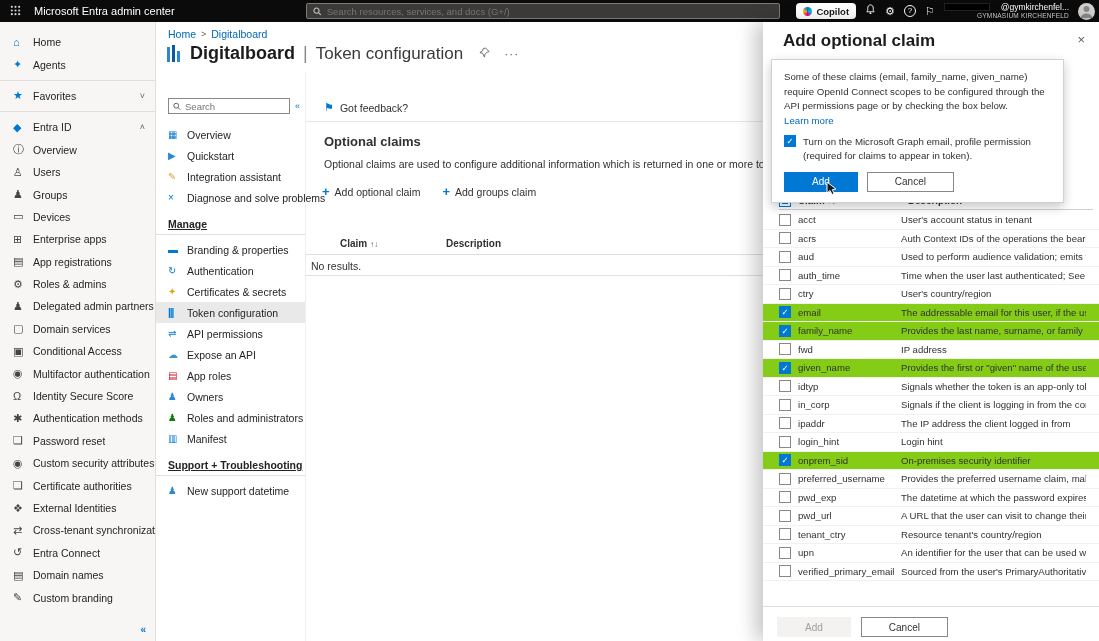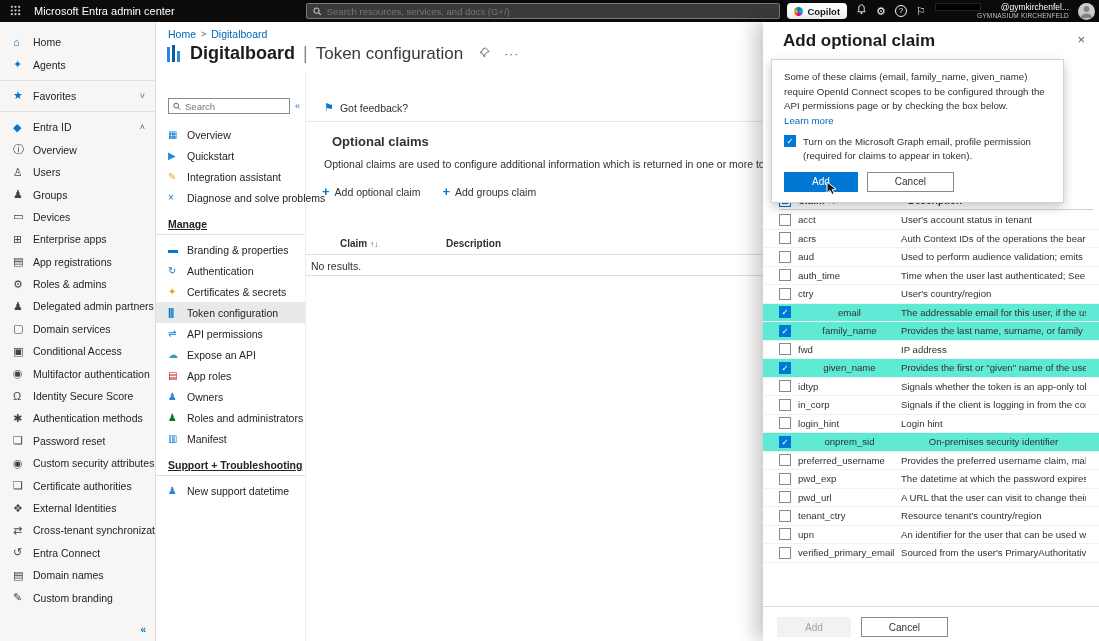--- a/index.html
+++ b/index.html
@@ -11,21 +11,21 @@
   #waffle { width:30px; text-align:center; font-size:10px; color:#cfcfcf; cursor:pointer; }
   #topbar-title { font-size:11px; margin-left:4px; white-space:nowrap; }
   #topbar-search { position:absolute; left:306px; top:3px; width:474px; height:16px; background:#3b3a39; border:1px solid #7a7977; border-radius:2px; display:flex; align-items:center; padding:0 6px; gap:5px; }
   #topbar-search input { background:transparent; border:none; outline:none; color:#c8c6c4; font-size:9.5px; width:100%; font-family:inherit; }
   #topbar-right { position:absolute; right:4px; top:0; height:22px; display:flex; align-items:center; gap:9px; }
   #copilot-btn { background:#fff; color:#1b1b1b; height:16px; border-radius:4px; display:flex; align-items:center; gap:4px; padding:0 7px; font-size:9.5px; font-weight:bold; cursor:pointer; }
   .copilot-logo { width:9px; height:9px; border-radius:50%; background:conic-gradient(#0078d4,#00bcf2,#e3008c,#ffb900,#0078d4); }
   .tb-ic { color:#fff; font-size:11px; line-height:22px; cursor:pointer; }
   #help-icon { width:12px; height:12px; border:1px solid #fff; border-radius:50%; font-size:8px; line-height:10px; text-align:center; }
   #user-block { text-align:right; line-height:1.1; cursor:pointer; }
-  #user-name-row { font-size:8.5px; color:#fff; display:flex; align-items:center; justify-content:flex-end; gap:20px; }
+  #user-name-row { font-size:8.5px; color:#fff; display:flex; align-items:center; justify-content:flex-end; gap:11px; }
   #user-redact { display:inline-block; width:46px; height:8px; background:#000; border:1px solid #222; }
   #user-org { font-size:6.5px; color:#d0d0d0; letter-spacing:.2px; }
   #avatar { width:17px; height:17px; border-radius:50%; background:#d2d0ce; display:flex; align-items:center; justify-content:center; overflow:hidden; }
 
   
   #left-nav { position:absolute; left:0; top:22px; width:156px; bottom:0; background:#f7f6f5; border-right:1px solid #e1dfdd; padding-top:9px; }
   .lnav-item { height:22.4px; display:flex; align-items:center; padding-left:13px; cursor:pointer; color:#242424; }
   .lnav-ic { width:20px; font-size:11px; color:#444; flex:none; }
   .lnav-label { font-size:10.5px; white-space:nowrap; overflow:hidden; }
   .lnav-chev { margin-left:auto; margin-right:10px; font-size:9px; color:#616161; }
@@ -57,21 +57,21 @@
   .bl-item.sel { background:#e9e9e9; }
   .bl-ic { width:19px; font-size:10px; flex:none; text-align:left; }
   .bl-label { font-size:10.5px; color:#242424; white-space:nowrap; }
   .bl-header { font-size:10.5px; font-weight:bold; color:#242424; padding:10px 0 4px 12px; border-bottom:1px solid #e1dfdd; margin:0 0 4px 0;text-decoration:underline; }
 
   
   #main { position:absolute; left:150px; top:50px; width:613px; bottom:0; overflow:hidden; }
   #feedback-bar { position:absolute; left:0; right:0; top:22px; height:28px; border-bottom:1px solid #e5e5e5; display:flex; align-items:center; padding-left:18px; gap:6px; }
   #feedback-bar .ic { color:#0078d4; font-size:11px; }
   #feedback-label { font-size:10.5px; cursor:pointer; }
-  #optional-claims-title { position:absolute; left:26px; top:62px; font-size:13px; font-weight:bold; color:#323130; }
+  #optional-claims-title { position:absolute; left:18px; top:62px; font-size:13px; font-weight:bold; color:#323130; }
   #main-desc { position:absolute; left:18px; top:86px; font-size:10.5px; white-space:nowrap; }
   #main-desc a { color:#0067b8; text-decoration:none; cursor:pointer; }
   .ext-ic { font-size:8px; color:#0067b8; }
   #main-actions { position:absolute; left:16px; top:112px; display:flex; gap:22px; }
   .action-btn { display:flex; align-items:center; gap:5px; font-size:10.5px; cursor:pointer; color:#323130; }
   .plus { color:#0078d4; font-size:13px; font-weight:bold; }
   #main-table-head { position:absolute; left:0; right:0; top:166px; height:17px; border-bottom:1px solid #e1dfdd; font-size:10px; font-weight:bold; }
   #main-th-claim { position:absolute; left:34px; } #main-th-desc { position:absolute; left:140px; }
   .sort-ic { font-weight:normal; font-size:8px; color:#605e5c; }
   #main-empty { position:absolute; left:0; right:0; top:184px; height:20px; border-bottom:1px solid #e1dfdd; font-size:10.5px; padding-left:5px; display:flex; align-items:center; }
@@ -98,21 +98,21 @@
   .cb.ind { border-color:#0078d4; }
   .cb.ind::after { content:""; width:6px; height:6px; background:#0078d4; display:block; }
   .radio { width:12px; height:12px; border:1px solid #605e5c; border-radius:50%; background:#fff; flex:none; cursor:pointer; }
 
   #saml-row { position:absolute; left:16px; top:147px; display:flex; align-items:center; gap:8px; }
   #saml-label { font-size:10px; }
   #claims-head { position:absolute; left:16px; right:6px; top:170px; height:18px; display:flex; align-items:center; gap:7px; border-bottom:1px solid #d1d1d1; font-size:9.8px; font-weight:bold; }
   #claims-th-desc { position:absolute; left:129px; }
   #claims-rows { position:absolute; left:0; right:0; top:189px; }
   .claim-row { height:18.5px; display:flex; align-items:center; padding-left:16px; border-bottom:1px solid #f1f1f1; cursor:pointer; }
-  .claim-row.on { background:#5eead4;text-align:center; }
+  .claim-row.on { background:#84cc16; }
   .claim-name { font-size:9.6px; margin-left:7px; width:103px; flex:none; white-space:nowrap; overflow:hidden; }
   .claim-desc { font-size:9.6px; color:#323130; white-space:nowrap; overflow:hidden; width:185px; }
   #panel-footer { position:absolute; left:0; right:0; top:584px; border-top:1px solid #e1dfdd; padding:10px 0 0 14px; display:flex; gap:10px; }
 </style>
 </head>
 <body>
 
 <div id="topbar">
   <span id="waffle">
     <svg width="11" height="11" viewBox="0 0 12 12">
@@ -484,20 +484,25 @@
         <span class="claim-name">idtyp</span>
         <span class="claim-desc">Signals whether the token is an app-only token</span>
       </div>
       <div class="claim-row">
         <span class="cb"></span>
         <span class="claim-name">in_corp</span>
         <span class="claim-desc">Signals if the client is logging in from the corporate netw...</span>
       </div>
       <div class="claim-row">
         <span class="cb"></span>
+        <span class="claim-name">ipaddr</span>
+        <span class="claim-desc">The IP address the client logged in from</span>
+      </div>
+      <div class="claim-row">
+        <span class="cb"></span>
         <span class="claim-name">login_hint</span>
         <span class="claim-desc">Login hint</span>
       </div>
       <div class="claim-row on">
         <span class="cb checked"></span>
         <span class="claim-name">onprem_sid</span>
         <span class="claim-desc">On-premises security identifier</span>
       </div>
       <div class="claim-row">
         <span class="cb"></span>

